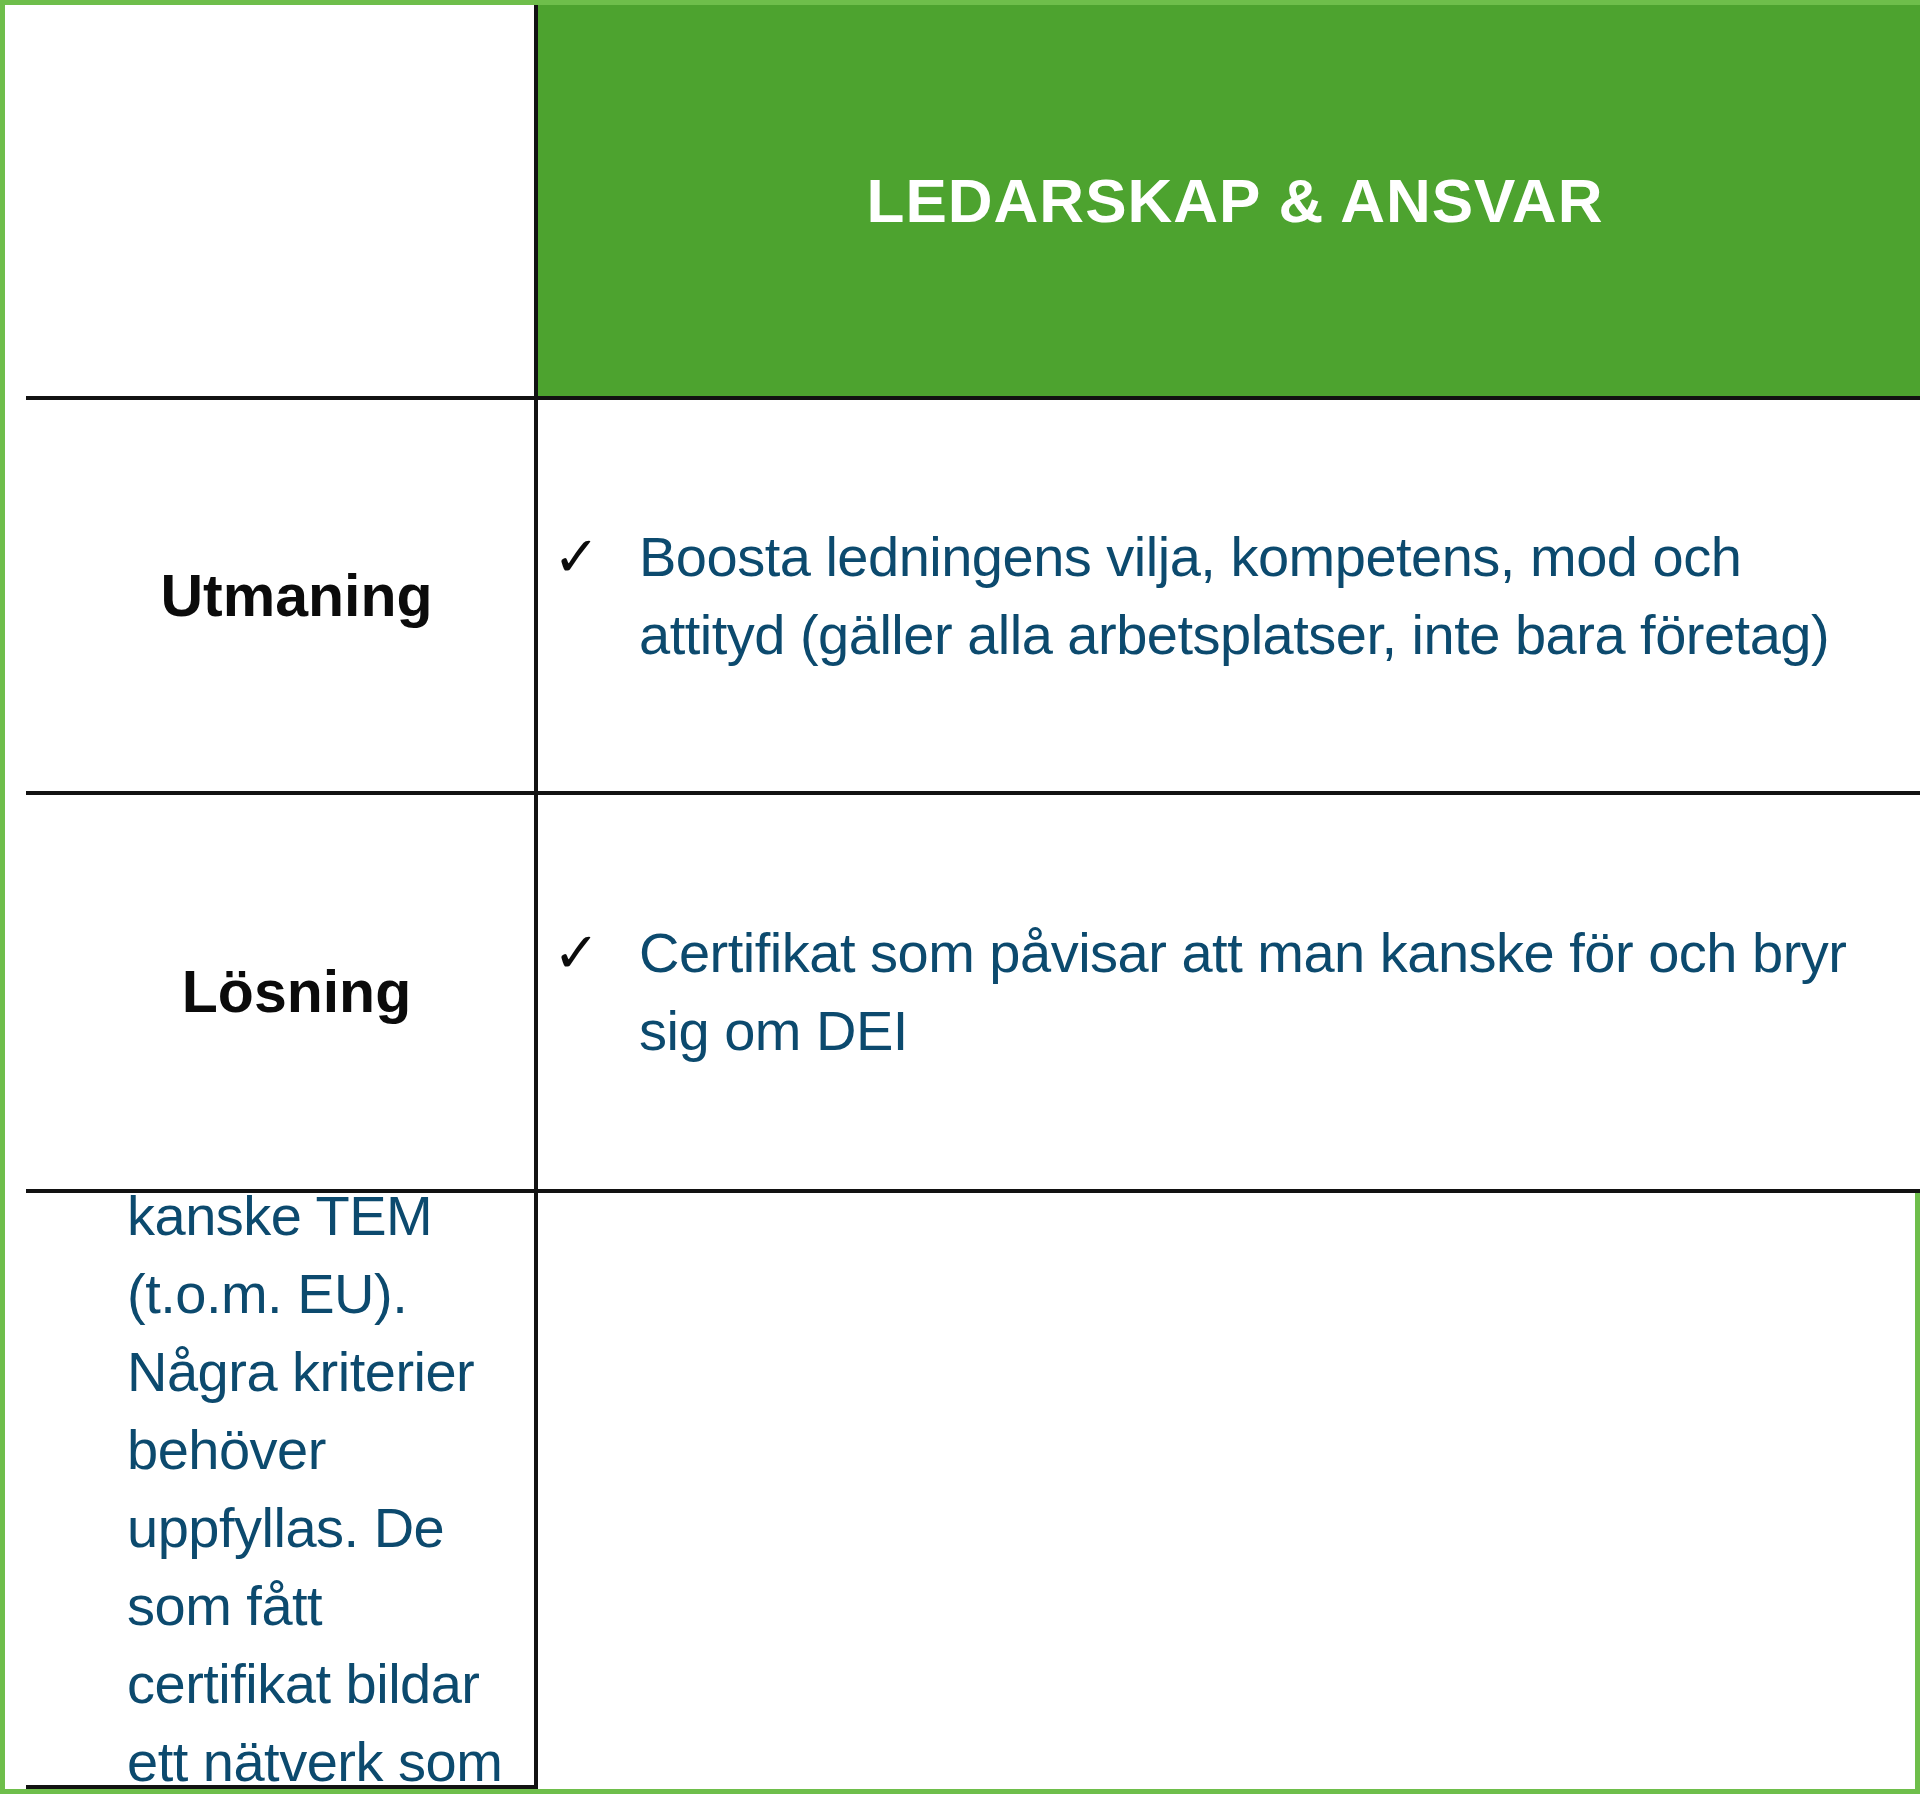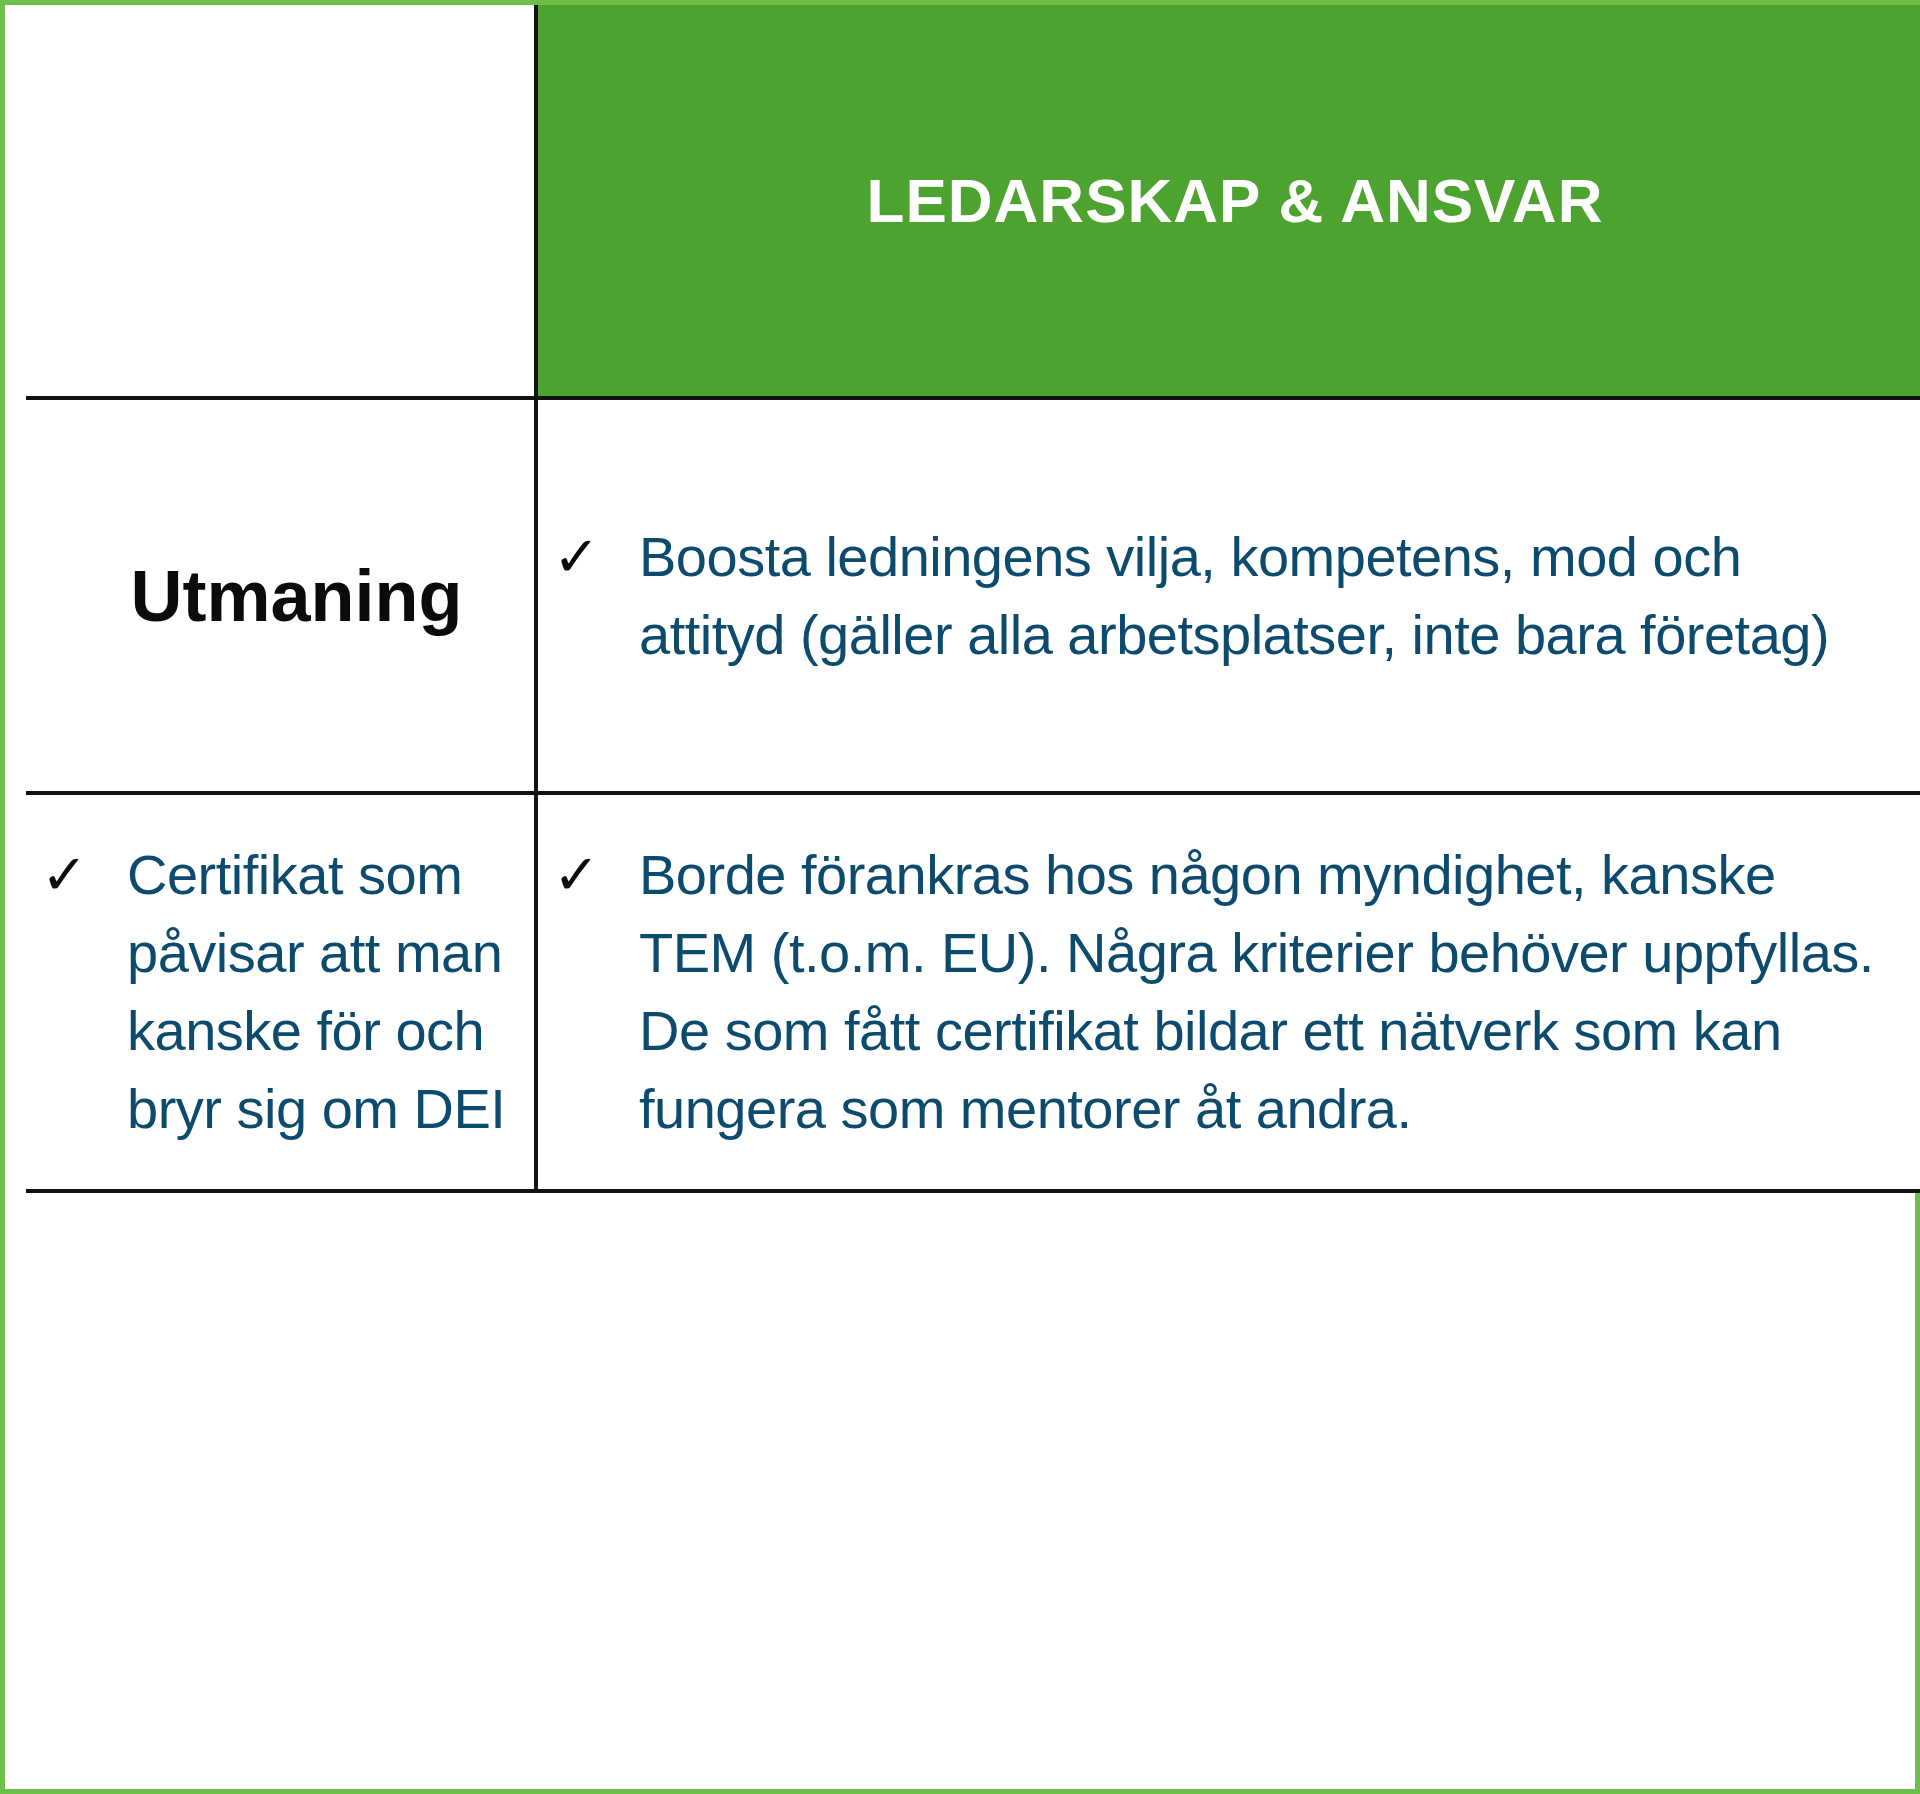--- a/index.html
+++ b/index.html
@@ -51,21 +51,21 @@
   }
   .cell.label-cell {
     background: #ffffff;
     display: flex;
     align-items: center;
     justify-content: center;
   }
   .row-label {
     color: #0b0b0b;
     font-weight: bold;
-    font-size: 72px;
+    font-size: 59px;
     white-space: nowrap;
     margin-left: 33px;
   }
   .cell.content-cell {
     background: #ffffff;
     display: flex;
     align-items: center;
   }
   .bullet {
     display: flex;
@@ -101,20 +101,23 @@
     <div class="cell label-cell">
       <span class="row-label">Utmaning</span>
     </div>
     <div class="cell content-cell">
       <div class="bullet">
         <span class="check">✓</span>
         <div class="bullet-text">Boosta ledningens vilja, kompetens, mod och attityd (gäller alla arbetsplatser, inte bara företag)</div>
       </div>
     </div>
 
+    <div class="cell label-cell">
+      <span class="row-label">Lösning</span>
+    </div>
     <div class="cell content-cell">
       <div class="bullet">
         <span class="check">✓</span>
         <div class="bullet-text">Certifikat som påvisar att man kanske för och bryr sig om DEI</div>
       </div>
     </div>
 
     <div class="cell content-cell">
       <div class="bullet">
         <span class="check">✓</span>

